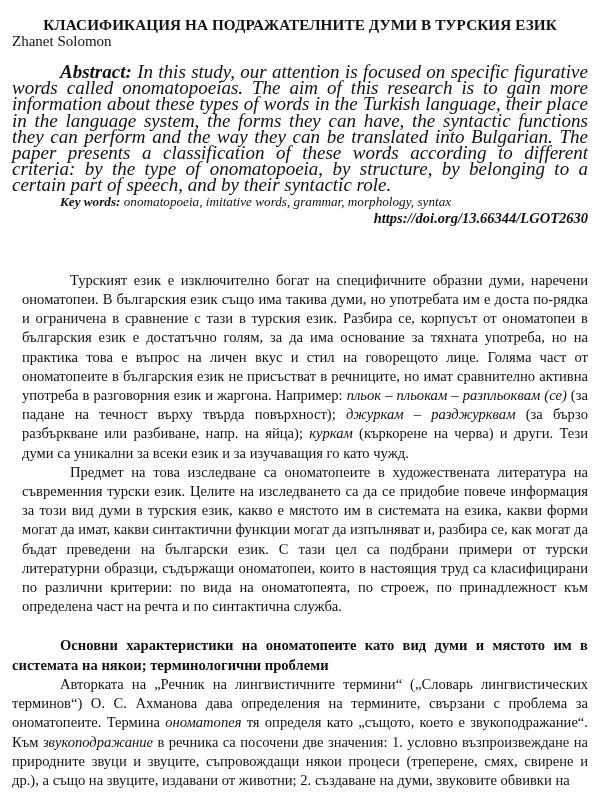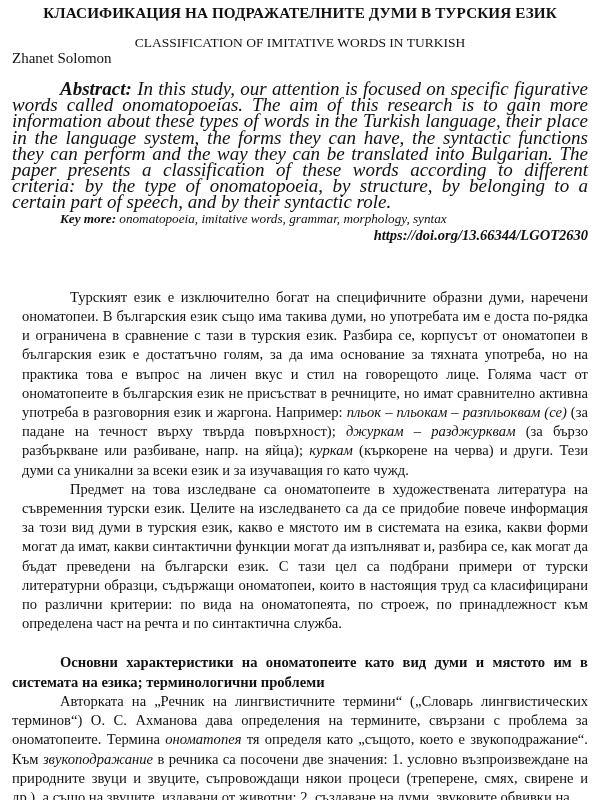--- a/index.html
+++ b/index.html
@@ -18,21 +18,21 @@
     .page {
       position: absolute;
       left: 12px;
       right: 12px;
       top: 0;
     }
     .title {
       text-align: center;
       font-weight: bold;
       font-size: 15.2px;
-      margin-top: 4px;
+      margin-top: 16px;
       letter-spacing: 0.1px;
       white-space: nowrap;
     }
     .author-bg {
       text-align: center;
       font-weight: bold;
       font-size: 14px;
       margin-top: 14px;
     }
     .title-en {
@@ -92,32 +92,31 @@
       top: 824px;
       text-align: center;
       font-size: 13.5px;
     }
   </style>
 </head>
 <body>
 
 <div class="page">
   <div class="title">КЛАСИФИКАЦИЯ НА ПОДРАЖАТЕЛНИТЕ ДУМИ В ТУРСКИЯ ЕЗИК</div>
-  <div class="title-en">CLASSIFICATION OF IMITATIVE WORDS IN TURKISH</div>
   <div class="author-en">Zhanet Solomon</div>
 
   <div class="abstract"><span class="indent"></span><span class="lbl">Abstract:</span><span> In this study, our attention is focused on specific figurative words called onomatopoeias. The aim of this research is to gain more information about these types of words in the Turkish language, their place in the language system, the forms they can have, the syntactic functions they can perform and the way they can be translated into Bulgarian. The paper presents a classification of these words according to different criteria: by the type of onomatopoeia, by structure, by belonging to a certain part of speech, and by their syntactic role.</span></div>
-  <div class="keywords"><span class="lbl">Key more:</span><span> onomatopoeia, imitative words, grammar, morphology, syntax</span></div>
+  <div class="keywords"><span class="lbl">Key words:</span><span> onomatopoeia, imitative words, grammar, morphology, syntax</span></div>
   <div class="doi">https://doi.org/13.66344/LGOT2630</div>
 
   <div class="body-text p1">
     <p class="p"><span>Турският език е изключително богат на специфичните образни думи, наречени ономатопеи. В българския език също има такива думи, но употребата им е доста по-рядка и ограничена в сравнение с тази в турския език. Разбира се, корпусът от ономатопеи в българския език е достатъчно голям, за да има основание за тяхната употреба, но на практика това е въпрос на личен вкус и стил на говорещото лице. Голяма част от ономатопеите в българския език не присъстват в речниците, но имат сравнително активна употреба в разговорния език и жаргона. Например: </span><em>пльок – пльокам – разпльоквам (се)</em><span> (за падане на течност върху твърда повърхност); </span><em>джуркам – разджурквам</em><span> (за бързо разбъркване или разбиване, напр. на яйца); </span><em>куркам</em><span> (къркорене на черва) и други. Тези думи са уникални за всеки език и за изучаващия го като чужд.</span></p>
     <p class="p">Предмет на това изследване са ономатопеите в художествената литература на съвременния турски език. Целите на изследването са да се придобие повече информация за този вид думи в турския език, какво е мястото им в системата на езика, какви форми могат да имат, какви синтактични функции могат да изпълняват и, разбира се, как могат да бъдат преведени на български език. С тази цел са подбрани примери от турски литературни образци, съдържащи ономатопеи, които в настоящия труд са класифицирани по различни критерии: по вида на ономатопеята, по строеж, по принадлежност към определена част на речта и по синтактична служба.</p>
   </div>
 
-  <div class="section-heading">Основни характеристики на ономатопеите като вид думи и мястото им в системата на езика; терминологични проблеми</div>
+  <div class="section-heading">Основни характеристики на ономатопеите като вид думи и мястото им в системата на някои; терминологични проблеми</div>
 
   <div class="body-text">
     <p class="p"><span>Авторката на „Речник на лингвистичните термини“ („Словарь лингвистических терминов“) О. С. Ахманова дава определения на термините, свързани с проблема за ономатопеите. Термина </span><em>ономатопея</em><span> тя определя като „същото, което е звукоподражание“. Към </span><em>звукоподражание</em><span> в речника са посочени две значения: 1. условно възпроизвеждане на природните звуци и звуците, съпровождащи някои процеси (треперене, смях, свирене и др.), а също на звуците, издавани от животни; 2. създаване на думи, звуковите обвивки на</span></p>
   </div>
 </div>
 
 <div class="page-number">122</div>
 
 </body></html>

